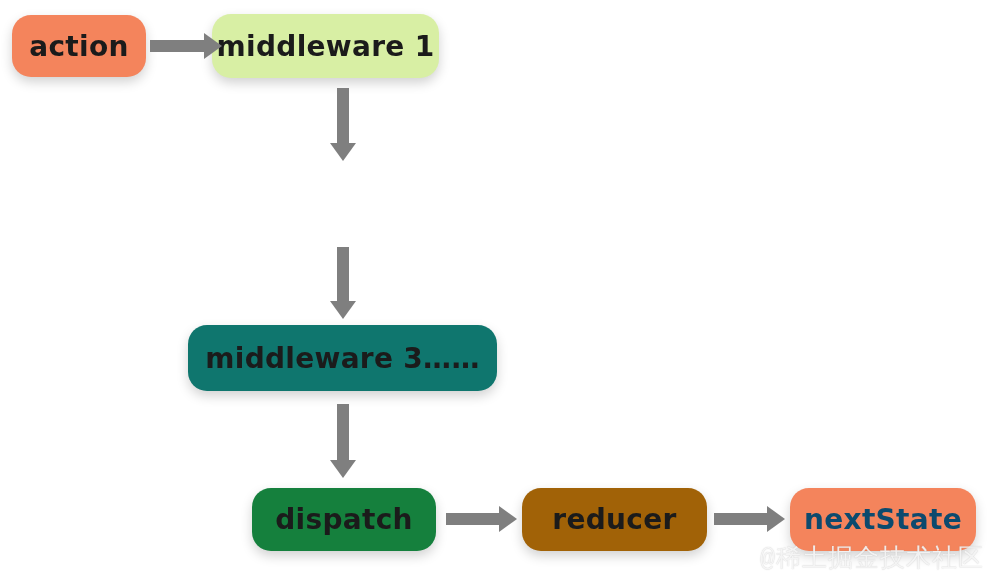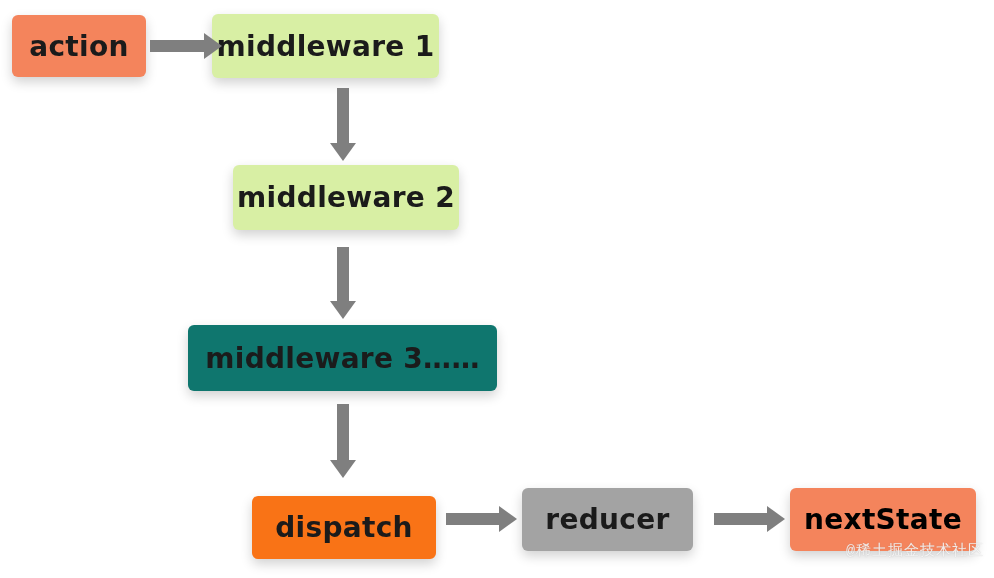--- a/index.html
+++ b/index.html
@@ -13,21 +13,21 @@
     height: 578px;
     background: #ffffff;
     overflow: hidden;
     font-family: "DejaVu Sans", "Liberation Sans", sans-serif;
   }
   .node {
     position: absolute;
     display: flex;
     align-items: center;
     justify-content: center;
-    border-radius: 6px;
+    border-radius: 19px;
     font-weight: bold;
     font-size: 28px;
     color: #1b1b1b;
     box-shadow: 0 5px 12px rgba(0,0,0,0.18);
     white-space: nowrap;
     letter-spacing: 0.3px;
   }
   .arrow {
     position: absolute;
   }
@@ -36,41 +36,40 @@
   }
   .arrow .head {
     position: absolute;
     width: 0;
     height: 0;
   }
   .watermark {
     position: absolute;
     top: 541px;
     right: 10px;
-    font-size: 15px;
+    font-size: 25px;
     letter-spacing: 1px;
     color: rgba(255,255,255,0.82);
     text-shadow: 0 0 1px rgba(140,140,140,0.55);
     z-index: 5;
     font-weight: 400;
     font-family: Liberation Mono, monospace;
   }
 </style>
 </head>
 <body>
 
 <div id="canvas" style="background: rgb(255, 255, 255);">
   <div class="watermark">@稀土掘金技术社区</div>
 <div class="node" style="left: 12px; top: 15px; width: 134px; height: 62px; background: rgb(244, 132, 92); color: rgb(27, 27, 27);">action</div>
     <div class="node" style="left: 212px; top: 14px; width: 227px; height: 64px; background: rgb(216, 239, 164); color: rgb(27, 27, 27);">middleware 1</div>
-    <div class="node" style="left: 233px; top: 165px; width: 226px; height: 65px; background: rgb(216, 239, 164); color: rgb(27, 27, 27);">middleware 2</div>
     <div class="node" style="left: 188px; top: 325px; width: 309px; height: 66px; background: #0f766e; color: rgb(27, 27, 27);">middleware 3……</div>
-    <div class="node" style="left: 252px; top: 488px; width: 184px; height: 63px; background: #f97316; color: rgb(27, 27, 27); margin-top: 8px;">dispatch</div>
-    <div class="node" style="left: 522px; top: 488px; width: 171px; height: 63px; background: #a3a3a3; color: rgb(27, 27, 27);">reducer</div>
-    <div class="node" style="left: 790px; top: 488px; width: 186px; height: 63px; background: rgb(244, 132, 92); color: #000000;">nextState</div>
+    <div class="node" style="left: 252px; top: 488px; width: 184px; height: 63px; background: #15803d; color: rgb(27, 27, 27);">dispatch</div>
+    <div class="node" style="left: 522px; top: 488px; width: 185px; height: 63px; background: #a16207; color: rgb(27, 27, 27);">reducer</div>
+    <div class="node" style="left: 790px; top: 488px; width: 186px; height: 63px; background: rgb(244, 132, 92); color: #0c4a6e;">nextState</div>
     <div class="arrow" style="left: 150px; top: 33px; width: 72px; height: 26px;">
       <div class="shaft" style="background: rgb(127, 127, 127); left: 0px; top: 7px; width: 55px; height: 12px;"></div>
       <div class="head" style="right: 0px; top: 0px; border-top: 13px solid transparent; border-bottom: 13px solid transparent; border-left: 18px solid rgb(127, 127, 127);"></div>
     </div>
     <div class="arrow" style="left: 330px; top: 88px; width: 26px; height: 73px;">
       <div class="shaft" style="background: rgb(127, 127, 127); left: 7px; top: 0px; width: 12px; height: 56px;"></div>
       <div class="head" style="left: 0px; bottom: 0px; border-left: 13px solid transparent; border-right: 13px solid transparent; border-top: 18px solid rgb(127, 127, 127);"></div>
     </div>
     <div class="arrow" style="left: 330px; top: 247px; width: 26px; height: 72px;">
       <div class="shaft" style="background: rgb(127, 127, 127); left: 7px; top: 0px; width: 12px; height: 55px;"></div>

